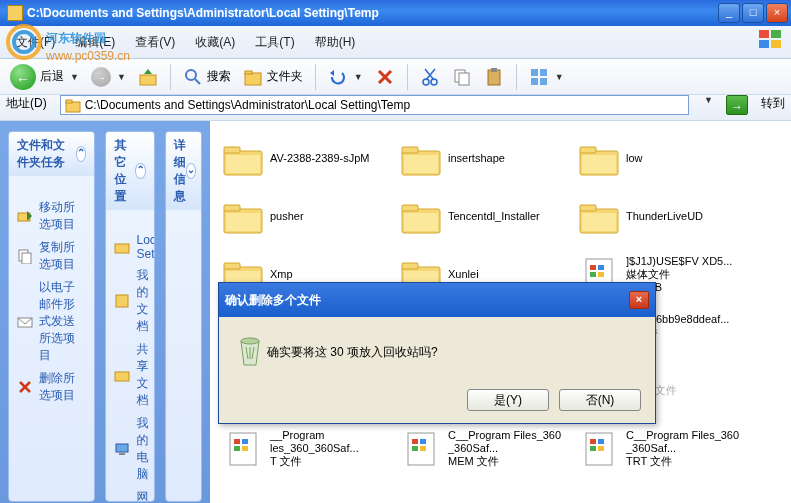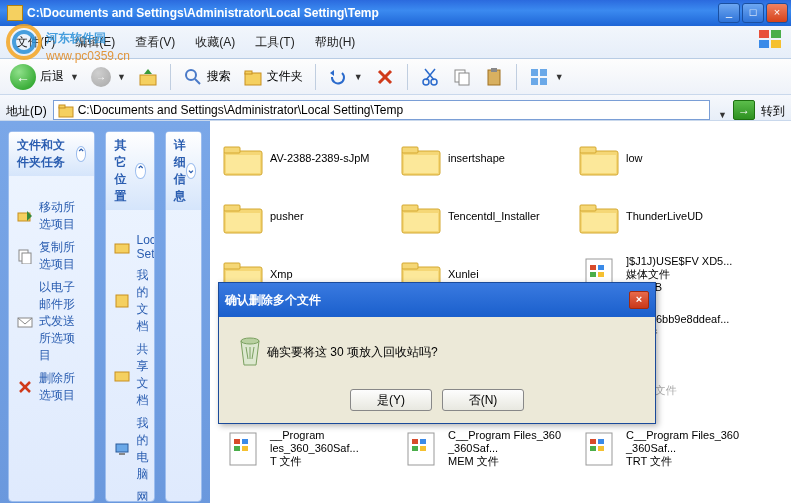--- a/index.html
+++ b/index.html
@@ -12,41 +12,41 @@
 .winbtn.close{background:linear-gradient(#f08262,#d6421a)}
 .menubar{height:24px;background:linear-gradient(#f2f6fc,#e6eef9);display:flex;align-items:center;padding:16px 8px;gap:4px;border-bottom:1px solid #b8cce4;position:relative}
 .menuitem{padding:2px 8px;color:#222}
 .menulogo{position:absolute;right:4px;top:2px;width:30px;height:20px}
 .toolbar{height:36px;background:linear-gradient(#fdfdfd,#eef2f9);display:flex;align-items:center;padding:0 6px;gap:4px;border-bottom:1px solid #c9d8ec}
 .tbtn{display:flex;align-items:center;gap:4px;padding:2px 4px;height:28px}
 .tsep{width:1px;height:26px;background:#c0cee0;margin:0 4px}
 .ticon2{width:20px;height:20px;display:inline-block}
 .navback{width:26px;height:26px;border-radius:50%;background:radial-gradient(circle at 35% 30%,#8fe08a,#1a9a1a);display:flex;align-items:center;justify-content:center;color:#fff;font-size:14px}
 .navfwd{width:20px;height:20px;border-radius:50%;background:radial-gradient(circle at 35% 30%,#cfcfcf,#a8a8a8);display:flex;align-items:center;justify-content:center;color:#fff;font-size:10px}
-.addrbar{height:26px;background:linear-gradient(#f6f8fc,#e7eef8);display:flex;align-items:flex-end;padding:0 6px;gap:6px;border-bottom:1px solid #c9d8ec}
+.addrbar{height:26px;background:linear-gradient(#f6f8fc,#e7eef8);display:flex;align-items:flex-start;padding:0 6px;gap:13px;border-bottom:1px solid #c9d8ec}
 .addrinput{flex:1;height:20px;border:1px solid #7a9ed6;background:#fff;padding:0 4px;display:flex;align-items:center;gap:4px}
 .addrgo{width:22px;height:20px;background:linear-gradient(#5bbd4b,#2d9020);border:1px solid #1d7010;color:#fff;display:flex;align-items:center;justify-content:center;border-radius:2px}
 .body{display:flex;height:calc(503px - 26px - 24px - 36px - 26px)}
 .sidebar{width:210px;background:linear-gradient(#7aa7e8,#6a98dd);padding:10px 8px;display:flex;flex-direction:row;gap:10px;overflow:hidden}
 .panel{background:linear-gradient(#eef5ff,#dfeafd);border-radius:4px;border:1px solid #9cbdee;overflow:hidden}
 .panelhead{background:linear-gradient(#fff,#d5e5fb);padding:5px 8px;color:#2a5db0;font-weight:bold;display:flex;justify-content:space-between;align-items:center}
 .panelbody{padding:20px 8px}
 .taskitem{display:flex;align-items:center;gap:6px;padding:3px 0;color:#2a5db0}
 .taskicon{width:16px;height:16px;display:inline-block;flex-shrink:0}
 .content{flex:1;background:#fff;padding:10px;display:flex;flex-wrap:wrap;align-content:flex-start;gap:4px 8px;overflow:hidden;position:relative}
 .fileitem{width:170px;height:54px;display:flex;align-items:center;gap:6px;padding:2px}
 .foldericon{width:42px;height:38px;flex-shrink:0}
 .filelabel{flex:1;font-size:11px;line-height:13px;word-break:break-all}
 .dialog{position:absolute;left:218px;top:282px;width:438px;border:1px solid #1a4a9a;box-shadow:2px 2px 6px rgba(0,0,0,.3);z-index:10}
 .dlgtitle{height:34px;background:linear-gradient(#3a7ae0,#1a5fcc);color:#fff;display:flex;align-items:center;padding:0 6px;font-weight:bold}
 .dlgclose{width:20px;height:18px;background:linear-gradient(#e86a4a,#c8381a);border:1px solid #a02a10;border-radius:2px;color:#fff;text-align:center;line-height:14px;font-size:11px;margin-left:auto}
 .dlgbody{background:#ece9d8;padding:18px 14px 12px}
 .dlgmsg{display:flex;align-items:center;gap:0;margin-bottom:20px}
 .dlgicon{width:34px;height:34px}
-.dlgbtns{display:flex;justify-content:center;gap:10px}
+.dlgbtns{display:flex;justify-content:flex-end;gap:10px}
 .dlgbtn{width:82px;height:22px;background:linear-gradient(#fdfdfd,#e8e8e0);border:1px solid #888;border-radius:3px;text-align:center;line-height:20px}
 .watermark{position:absolute;left:2px;top:22px;z-index:5;pointer-events:none;opacity:.85}
 .chev{width:16px;height:16px;border-radius:50%;background:#fff;border:1px solid #9cbdee;color:#2a5db0;text-align:center;line-height:12px;font-size:10px}
 .dropdown{font-size:9px;color:#333;margin-left:2px}
 </style>
 </head>
 <body>
 
 <div class="watermark">
   <svg width="180" height="44">

